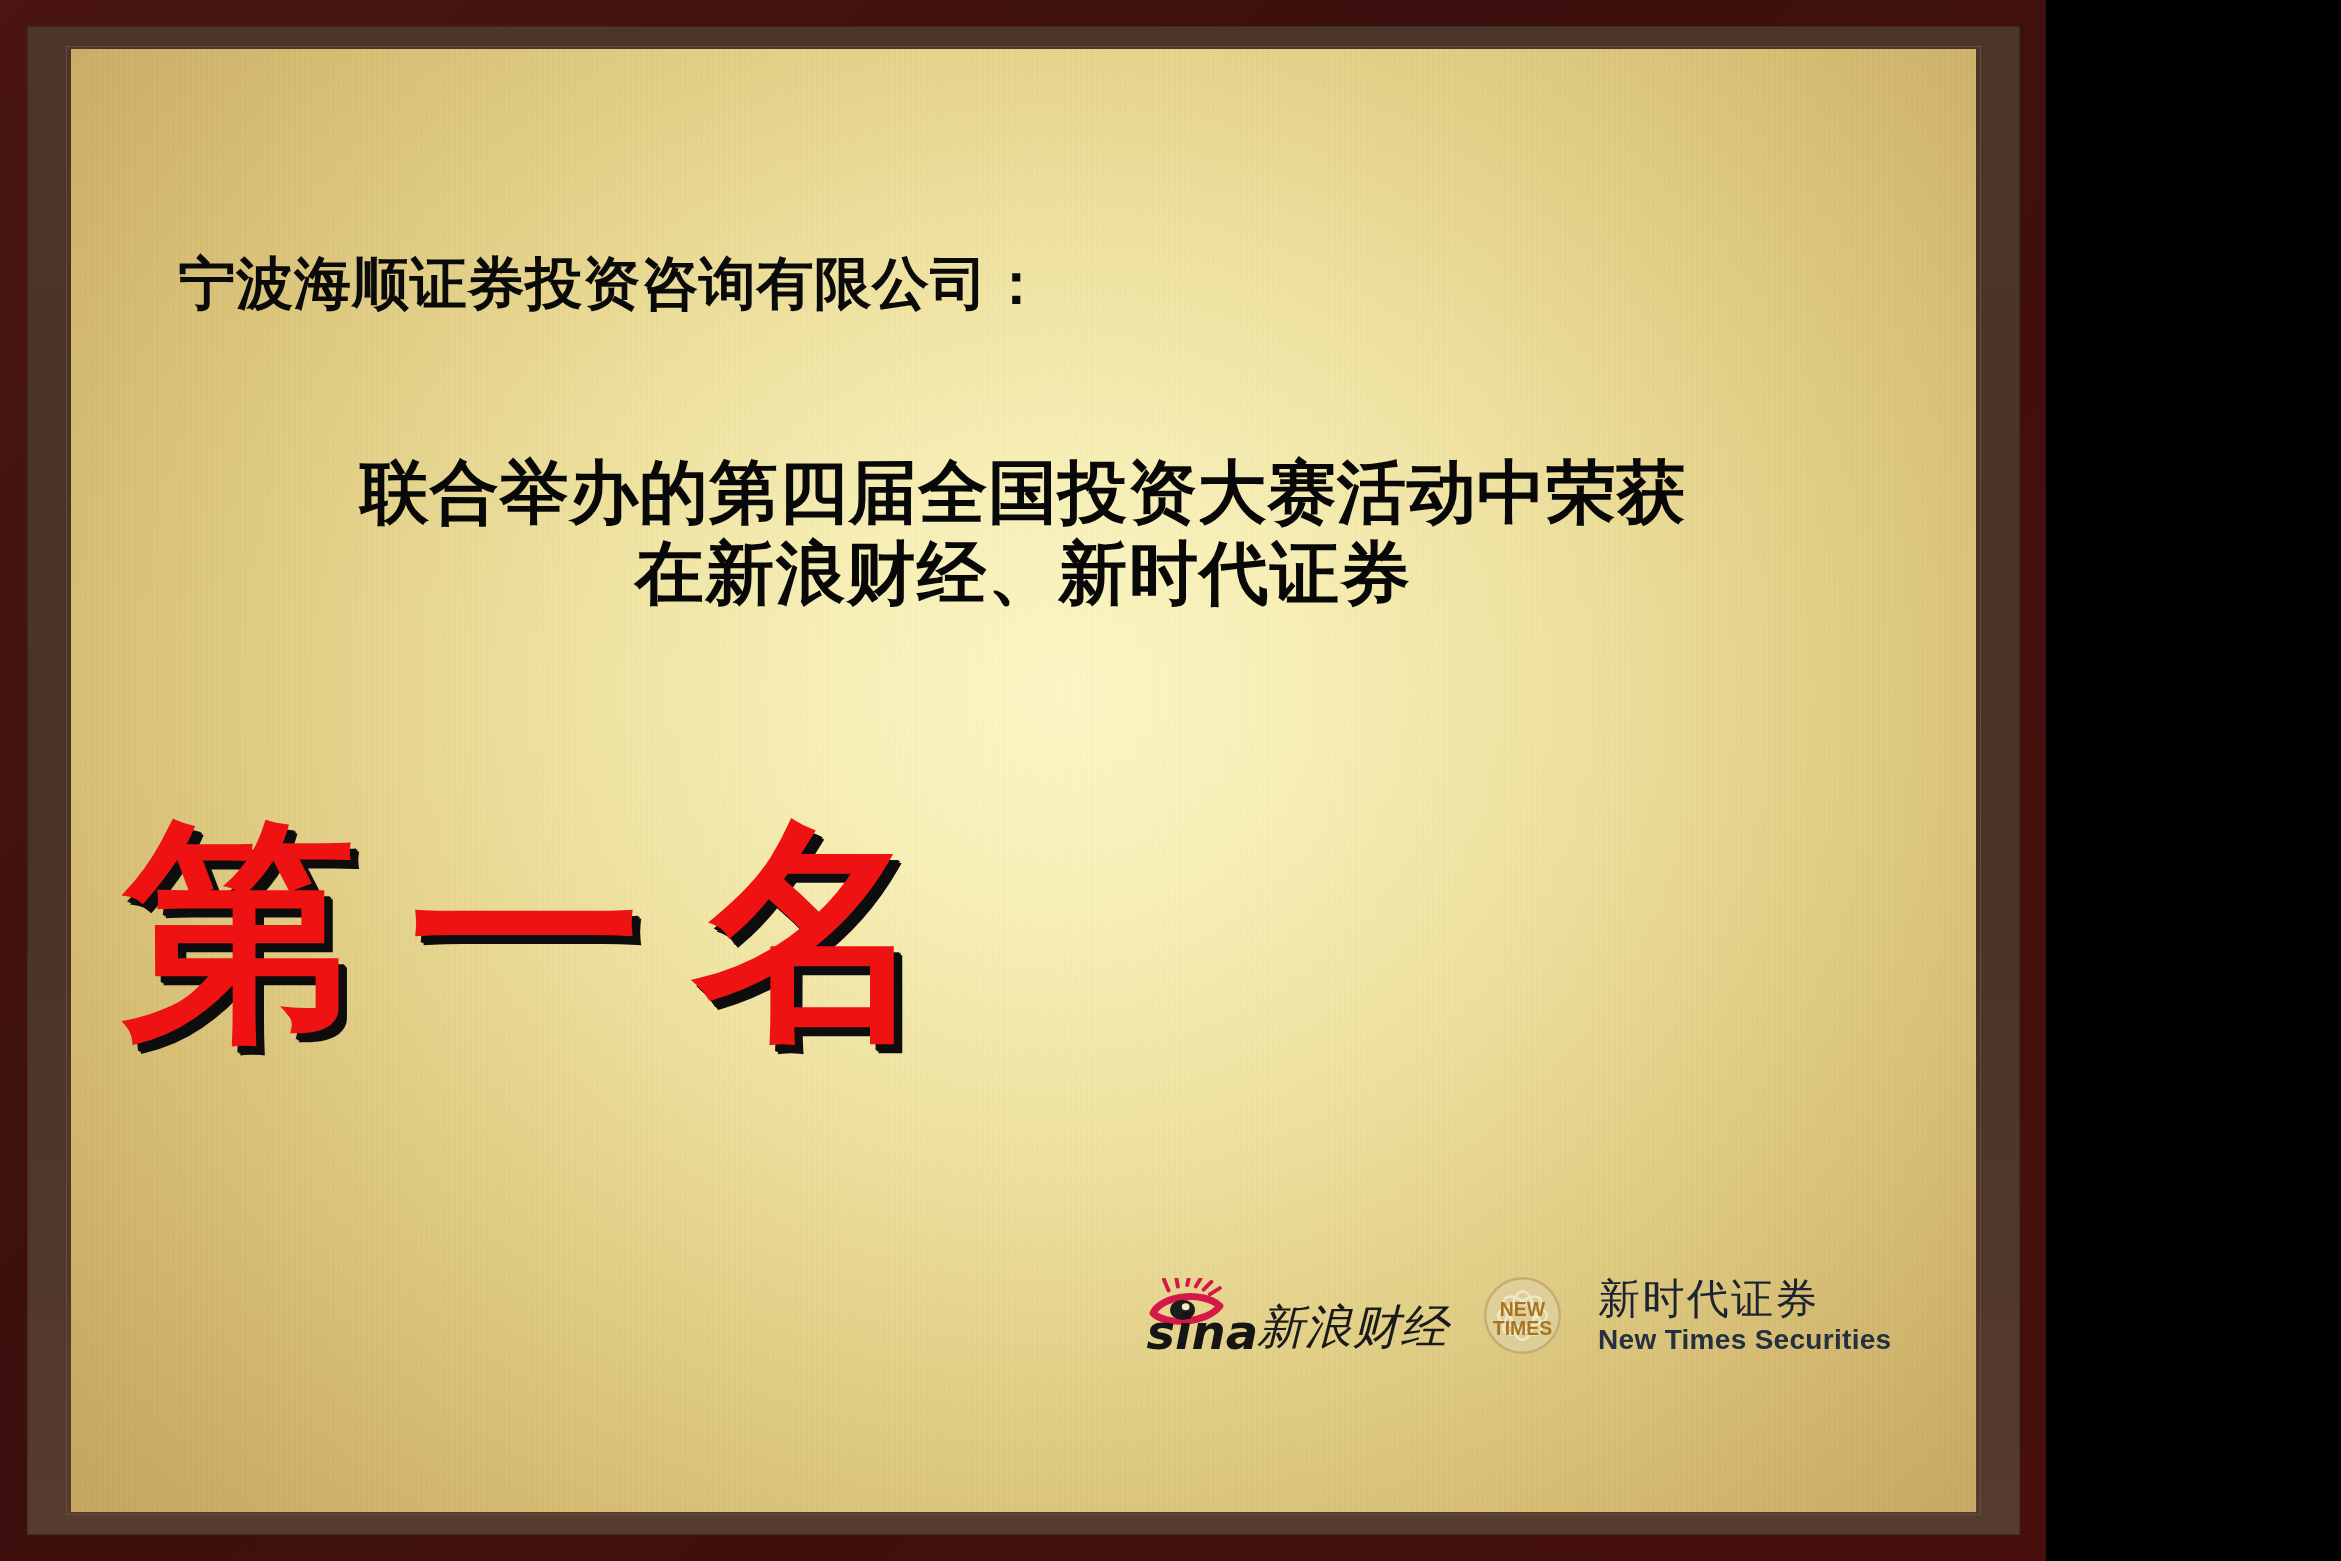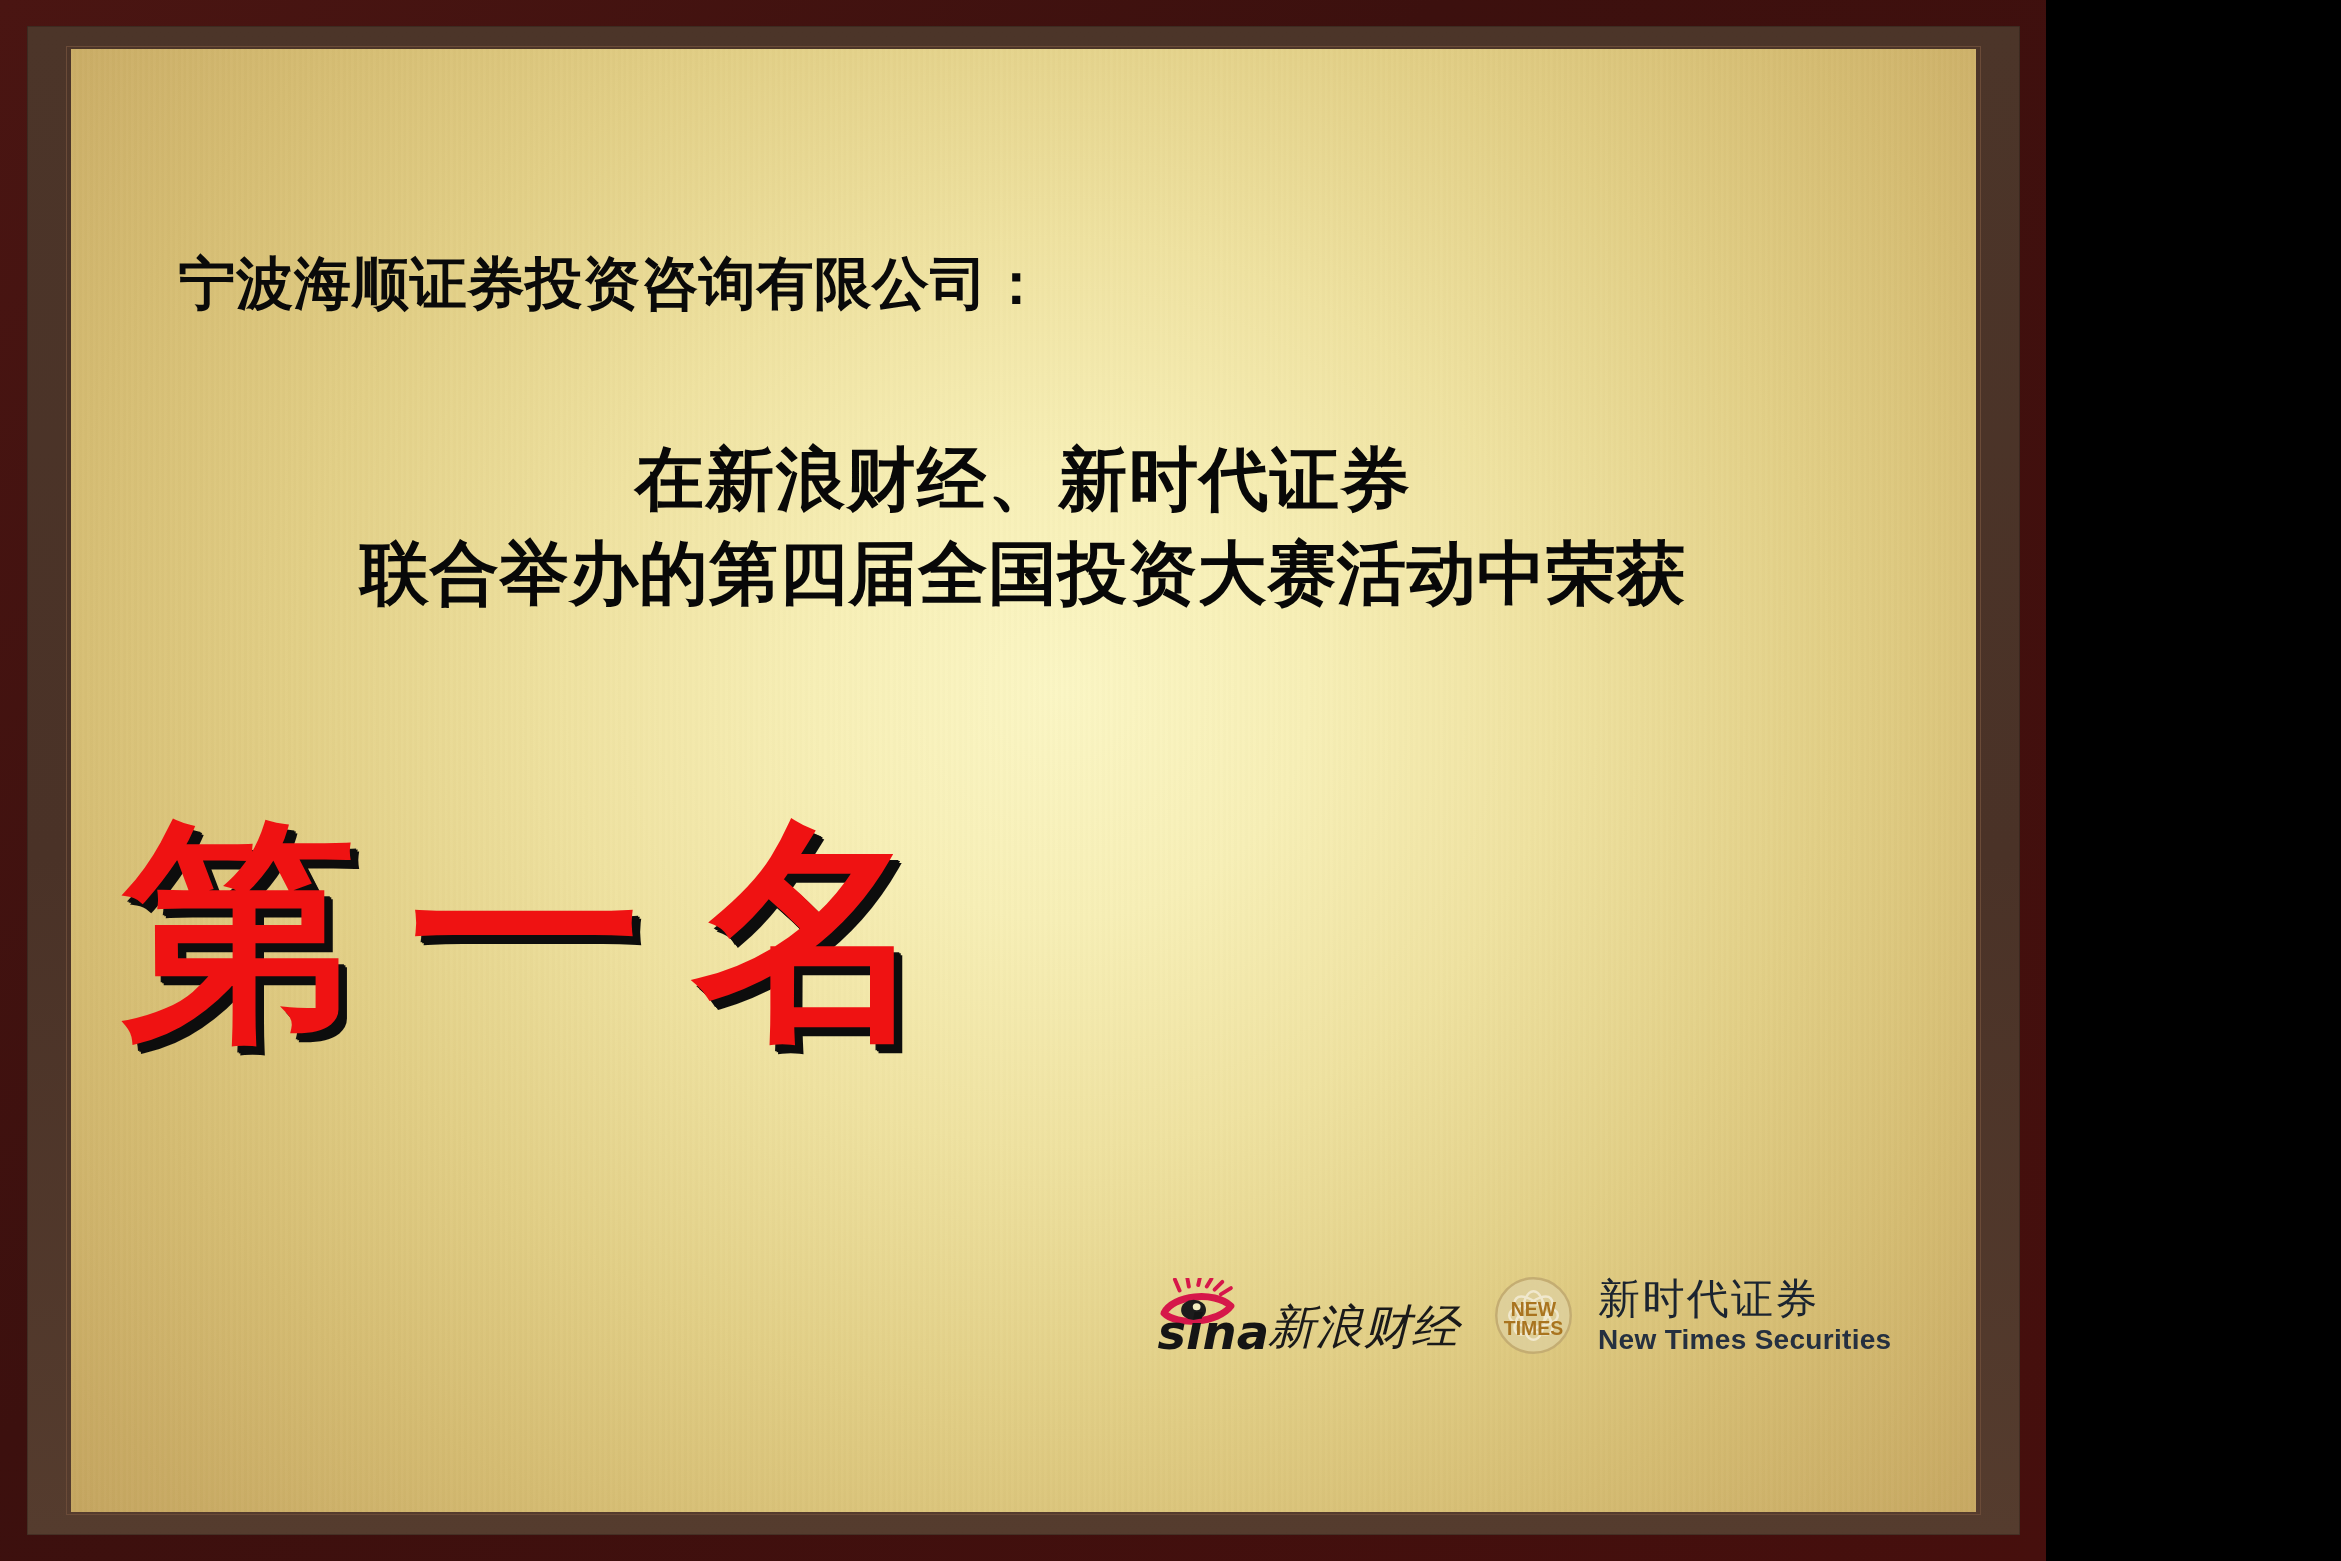--- a/index.html
+++ b/index.html
@@ -180,21 +180,21 @@
     color: #1a1a1a;
     letter-spacing: 0.8px;
     line-height: 1;
     padding-bottom: 3.1px;
   }
 
   
   .nt-logo {
     display: flex;
     align-items: center;
-    gap: 18px;
+    gap: 29px;
   }
   .nt-emblem {
     width: 81px;
     height: 81px;
     flex: none;
   }
   .nt-text { line-height: 1; margin-left: 6px; }
   .nt-cn {
     font-family: "DejaVu Sans", "Liberation Sans", sans-serif;
     font-size: 42px;
@@ -232,22 +232,22 @@
 <div class="plaque">
   <div class="frame">
     <div class="frame-inner-line"></div>
 
     <div class="panel">
       <div class="panel-content">
 
         <div class="salutation">宁波海顺证券投资咨询有限公司：</div>
 
         <div class="body-lines">
+          <div class="body-line body-line-2">联合举办的第四届全国投资大赛活动中荣获</div>
           <div class="body-line body-line-1">在新浪财经、新时代证券</div>
-          <div class="body-line body-line-2">联合举办的第四届全国投资大赛活动中荣获</div>
         </div>
 
         <div class="award">第一名</div>
 
         <div class="logo-row">
 
           <div class="sina-logo">
             <div class="sina-mark">
               <svg class="sina-eye-svg" width="100" height="56" viewBox="0 0 128 72">
                 <g fill="none" stroke="#d6174a" stroke-width="5" stroke-linecap="round">

